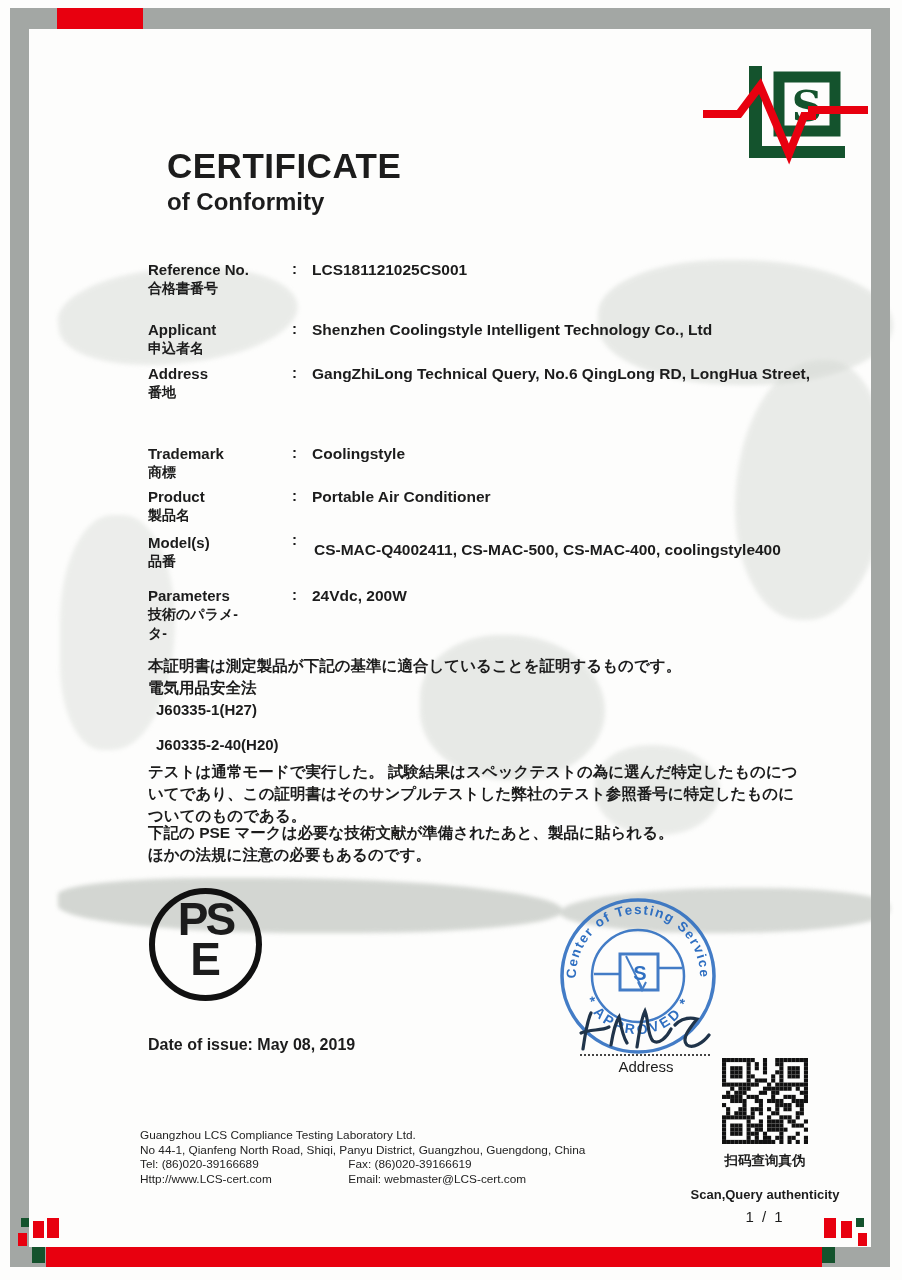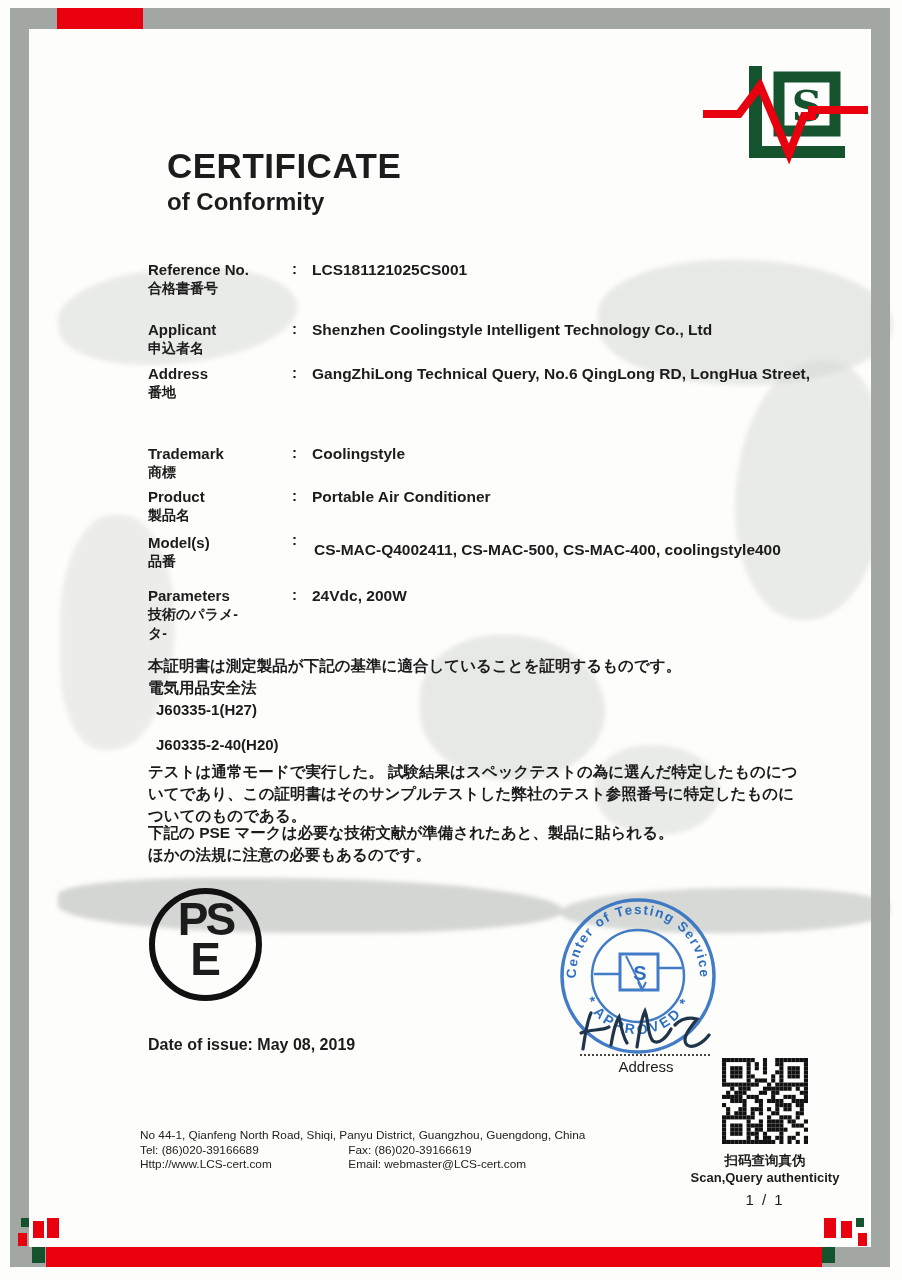--- a/index.html
+++ b/index.html
@@ -27,21 +27,21 @@
   .pse{position:absolute;left:149px;top:888px;width:101px;height:101px;border:6px solid #111;
        border-radius:50%;text-align:center;}
   .pse .l1{margin-top:2px;font-size:46px;font-weight:700;letter-spacing:-3px;line-height:46px;}
   .pse .l2{margin-top:-6px;font-size:46px;font-weight:700;line-height:46px;}
   
   .dotline{position:absolute;left:580px;top:1040px;width:130px;border-bottom:2px dotted #444;}
   .manager{position:absolute;left:586px;top:1058px;width:120px;text-align:center;font-size:15px;}
   
   .qrblock{position:absolute;left:690px;top:1058px;width:150px;text-align:center;}
   .qr-cn{font-size:13.5px;font-weight:700;margin-top:4px;}
-  .qr-en{font-size:13px;font-weight:700;}
+  .qr-en{font-size:13px;font-weight:700;margin-top:17px;}
   .qr-pg{font-size:15px;font-weight:400;margin-top:6px;letter-spacing:2px;}
   
   .footer{position:absolute;left:140px;top:1128px;font-size:11.8px;line-height:14.5px;color:#222;}
   .fcol{display:inline-block;width:205px;}
   .date{position:absolute;left:148px;top:1036px;font-size:16px;font-weight:700;}
 </style>
 </head>
 <body>
 
 <div class="page">
@@ -453,20 +453,21 @@
         <rect x="64" y="80" width="4" height="4"></rect>
         <rect x="72" y="80" width="4" height="4"></rect>
         <rect x="80" y="80" width="4" height="4"></rect>
       </svg>
     <div class="qr-cn">扫码查询真伪</div>
     <div class="qr-en">Scan,Query authenticity</div>
     <div class="qr-pg">1 / 1</div>
   </div>
 
   <div class="footer">
+    <div>Guangzhou LCS Compliance Testing Laboratory Ltd.</div>
     <div>No 44-1, Qianfeng North Road, Shiqi, Panyu District, Guangzhou, Guengdong, China</div>
     <div>
       <span class="fcol">Tel: (86)020-39166689</span>
       <span>Fax: (86)020-39166619</span>
     </div>
     <div>
       <span class="fcol">Http://www.LCS-cert.com</span>
       <span>Email: webmaster@LCS-cert.com</span>
     </div>
   </div>

